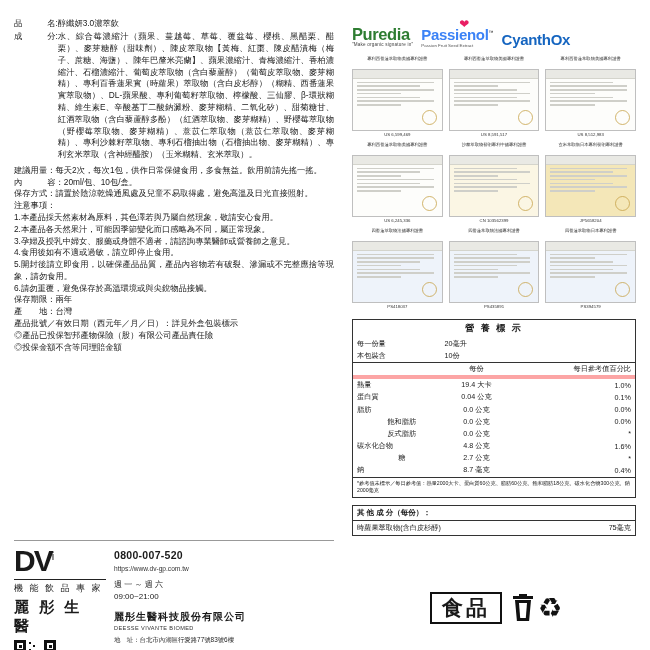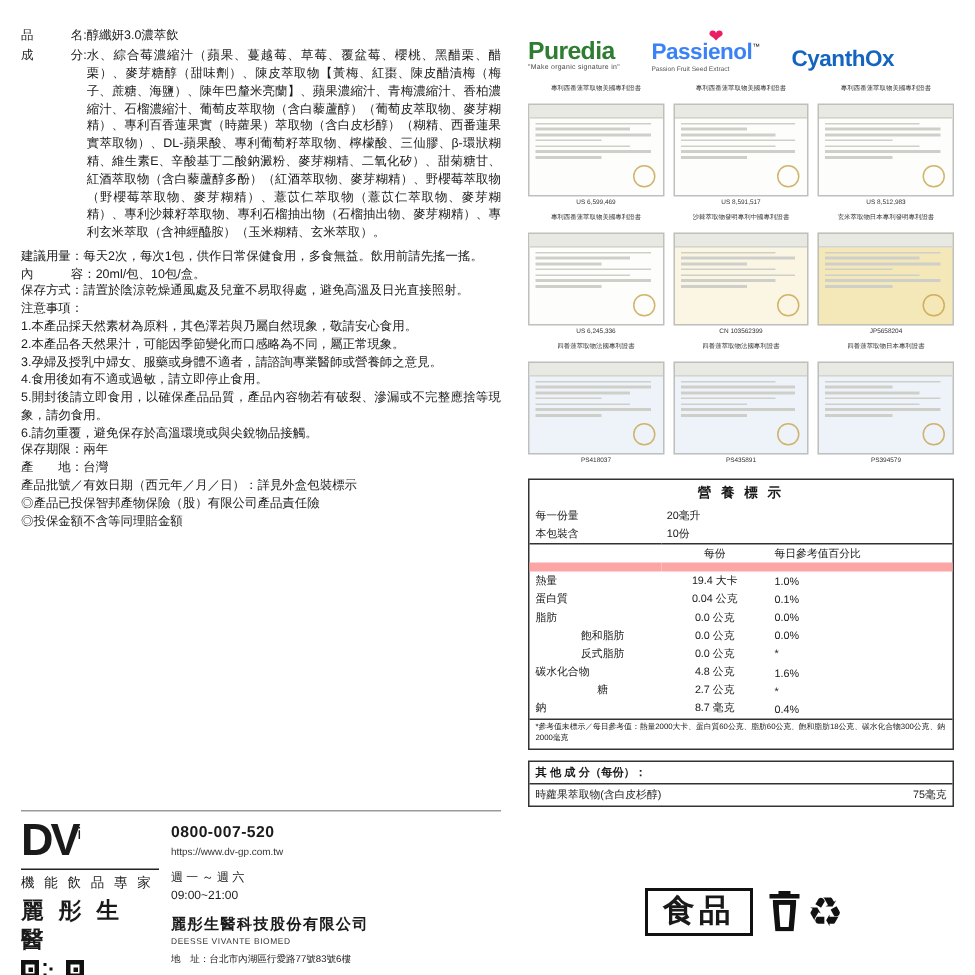--- a/index.html
+++ b/index.html
@@ -22,21 +22,21 @@
   .left-col p { margin:0 0 0 0; }
   .row-lbl { display:flex; }
   .row-lbl .lbl { white-space:pre; flex:0 0 auto; }
   .row-lbl .val { flex:1 1 auto; }
   .blk { margin-top:1.5px; }
   .gap { height:4px; }
 
   
   .right-col { position:absolute; left:352px; top:18px; width:284px; }
 
-  .brandbar { display:flex; align-items:flex-end; gap:21px; height:30px; }
+  .brandbar { display:flex; align-items:flex-end; gap:8px; height:30px; }
   .brand-puredia { display:flex; flex-direction:column; line-height:1; }
   .puredia-main { font-size:16.5px; font-weight:bold; color:#2e7d32; letter-spacing:-0.4px; }
   .puredia-sub { font-size:4.6px; color:#444; letter-spacing:0.2px; margin-top:1px; }
   .brand-passienol { display:flex; flex-direction:column; line-height:1; position:relative; }
   .passienol-main { font-size:15px; font-weight:bold; color:#3b82f6; letter-spacing:-0.3px; }
   .passienol-tm { font-size:5px; vertical-align:super; }
   .passienol-sub { font-size:4.4px; color:#555; margin-top:1px; }
   .brand-cyanth { font-size:15px; font-weight:bold; color:#1565c0; letter-spacing:-0.3px; }
   .heart {
     position:absolute; top:-9px; left:38px; width:12px; height:11px;
@@ -64,22 +64,22 @@
   .cert-img.gold { background:#f4e7b8; }
   .cert-img.cream { background:#fbf6e4; }
   .cert-img.blue { background:#eef3fa; }
   .cert-no { font-size:4.3px; color:#333; margin-top:1.5px; text-align:center; }
 
   
   .nutri { margin-top:10px; border:1px solid #333; }
   .nutri-title { text-align:center; font-size:9px; font-weight:bold; padding:2px 0 2.5px; letter-spacing:2px; }
   .nutri table { width:100%; border-collapse:collapse; font-size:7.2px; }
   .nutri td { padding:1.1px 4px;margin-top:41px; }
-  .nutri .hd td { border-top:1px solid #333; border-bottom:6px solid #fca5a5; }
-  .nutri .rt { }
+  .nutri .hd td { border-top:1px solid #333; border-bottom:4px solid #fca5a5; }
+  .nutri .rt { text-align:right; }
   .nutri .ct { text-align:center; }
   .nutri .ind { padding-left:14px;text-align:center; }
   .nutri-note { font-size:5.2px; line-height:1.35; padding:2.5px 4px 3px; border-top:1px solid #333; }
 
   .other { margin-top:7px; border:1px solid #333; }
   .other .oh { font-size:7.5px; font-weight:bold; padding:2px 4px; border-bottom:1px solid #333; }
   .other table { width:100%; border-collapse:collapse; font-size:7.2px; }
   .other td { padding:2px 4px; }
   .other .rt { text-align:right; }
 

